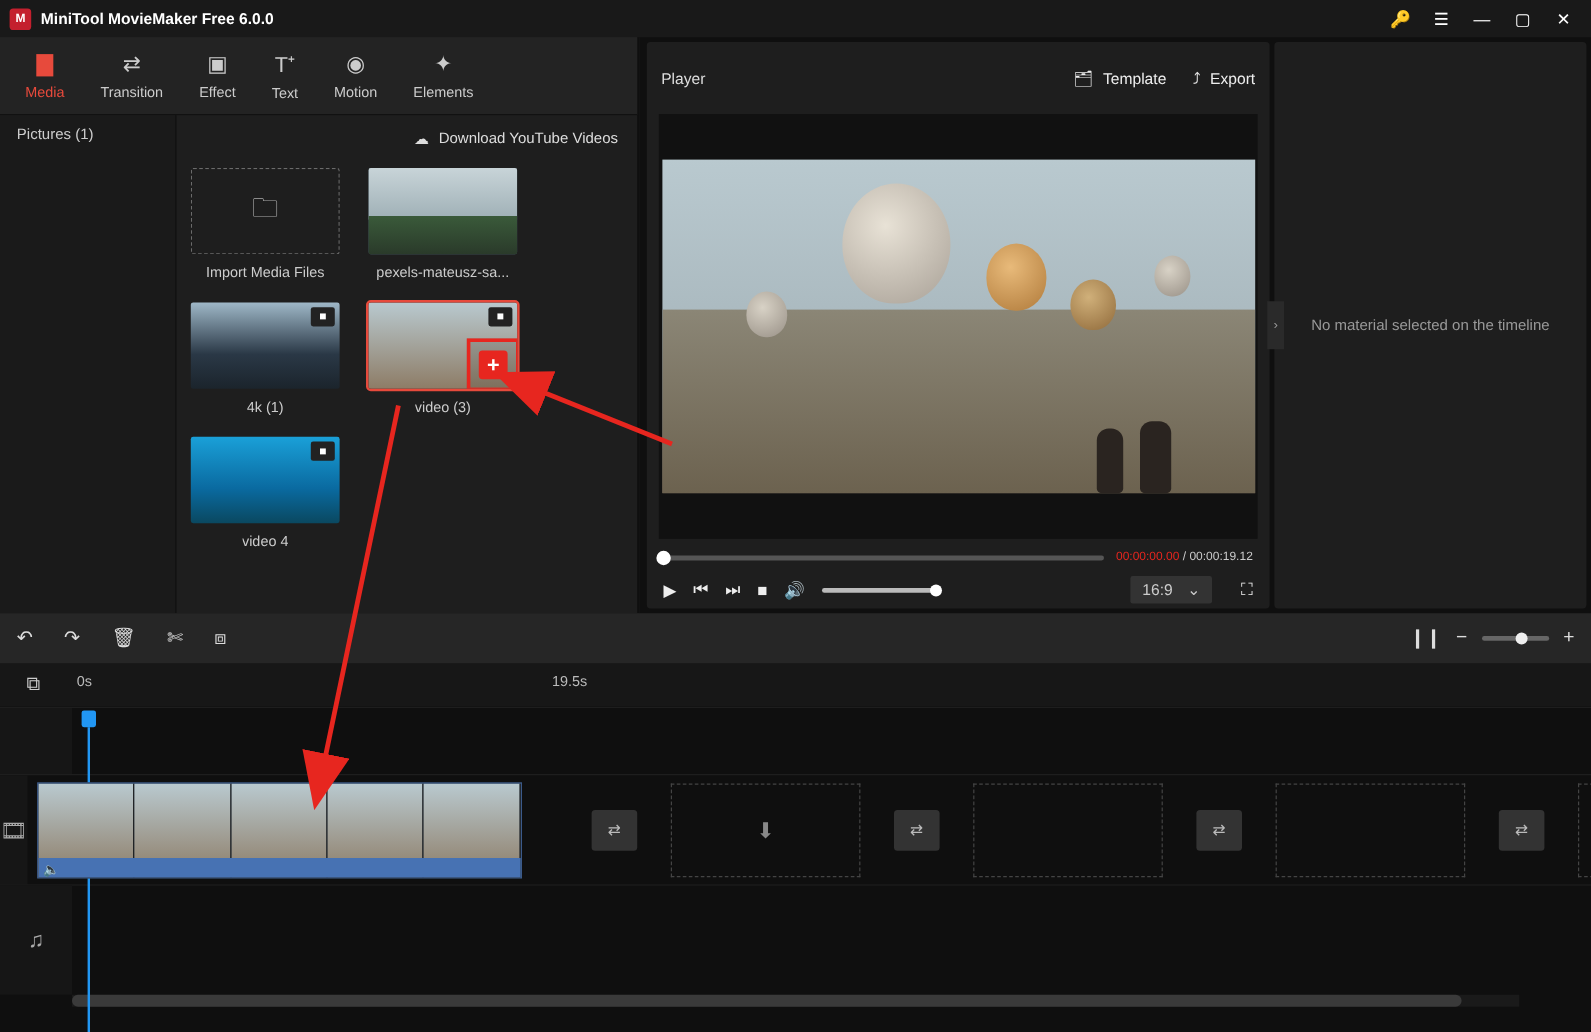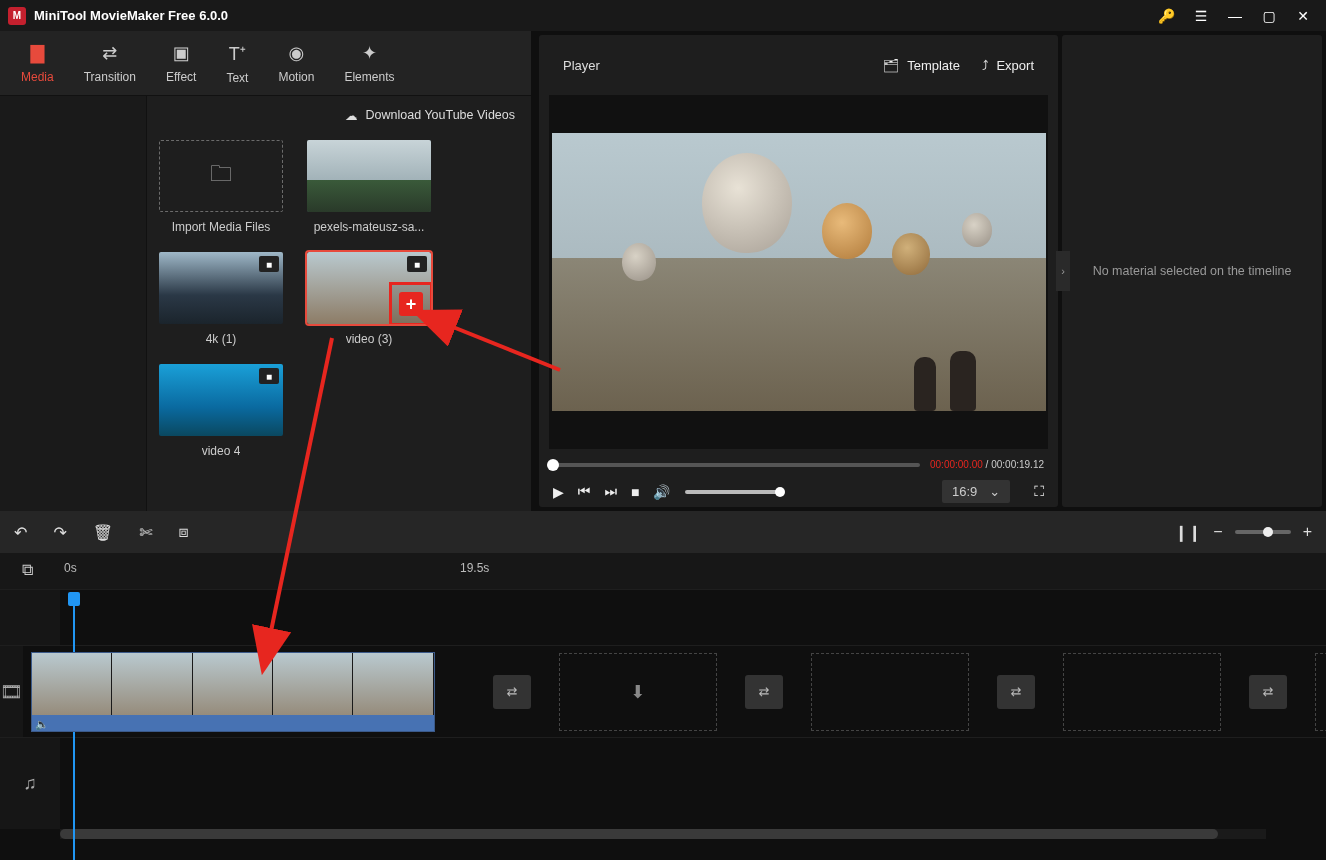--- a/index.html
+++ b/index.html
@@ -26,21 +26,21 @@
 .grid { flex:1; padding:6px 12px; display:flex; flex-wrap:wrap; gap:18px 24px; align-content:flex-start;}
 .card { width:124px; display:flex; flex-direction:column; align-items:center; gap:8px;}
 .thumb { width:124px; height:72px; border-radius:2px; position:relative; overflow:hidden; background:#3a4a52;}
 .thumb.import { border:1.5px dashed #6b6b6b; background:transparent; display:flex; align-items:center; justify-content:center; color:#aaa; font-size:22px;}
 .thumb .vidicon { position:absolute; top:4px; right:4px; background:#222; border-radius:2px; width:20px; height:16px; display:flex; align-items:center; justify-content:center; font-size:10px; color:#fff;}
 .thumb.selected { outline:2px solid #e74a3c;}
 .addbtn { position:absolute; right:-2px; bottom:-2px; width:44px; height:44px; border:3px solid #e7261f; background:rgba(0,0,0,0.1); display:flex; align-items:center; justify-content:center;}
 .addbtn .inner { width:24px; height:24px; background:#e7261f; border-radius:3px; color:#fff; font-size:18px; display:flex; align-items:center; justify-content:center; font-weight:bold;}
 .cardlabel { font-size:12px; color:#ccc; max-width:124px; white-space:nowrap; overflow:hidden; text-overflow:ellipsis; text-align:center;}
 .player-pane { flex:1; background:#1e1e1e; margin:4px 4px 4px 6px; border-radius:3px; display:flex; flex-direction:column; padding:0;}
-.player-top { height:60px; display:flex; align-items:center; justify-content:space-between; padding:0 24px;}
+.player-top { height:60px; display:flex; align-items:center; justify-content:space-between; padding:0 12px;}
 .player-actions { display:flex; gap:22px; align-items:center;}
 .pact { display:flex; align-items:center; gap:8px; cursor:pointer; color:#eee; font-size:13px;}
 .preview { margin:0 10px; flex:1; background:#111; display:flex; align-items:center; justify-content:center;}
 .preview-scene { width:494px; height:278px; background:linear-gradient(#b9c9cf 0%,#aab9bf 50%,#8d7c66 100%); position:relative; overflow:hidden;}
 .balloon { position:absolute; border-radius:50% 50% 48% 48%; }
 .ground { position:absolute; left:0; right:0; bottom:0; height:55%; background:linear-gradient(#8b8676,#6c624f);}
 .controls { padding:10px 14px 4px;}
 .seek { display:flex; align-items:center; gap:10px;}
 .seekbar { flex:1; height:4px; background:#555; border-radius:2px; position:relative;}
 .seekhandle { position:absolute; left:0; top:50%; width:12px; height:12px; background:#fff; border-radius:50%; transform:translate(-50%,-50%);}
@@ -133,20 +133,21 @@
         <span>Motion</span>
       </div>
       <div class="tab">
         <span class="ticon">✦</span>
         <span>Elements</span>
       </div>
     </div>
 
     <div class="media-body">
       <div class="sidebar">
+        <div class="side-item"><span>Pictures (1)</span></div>
       </div>
 
       <div class="grid-wrap">
         <div class="dlrow">
           <span>☁</span>
           <span>Download YouTube Videos</span>
         </div>
         <div class="grid">
 
           <div class="card">

